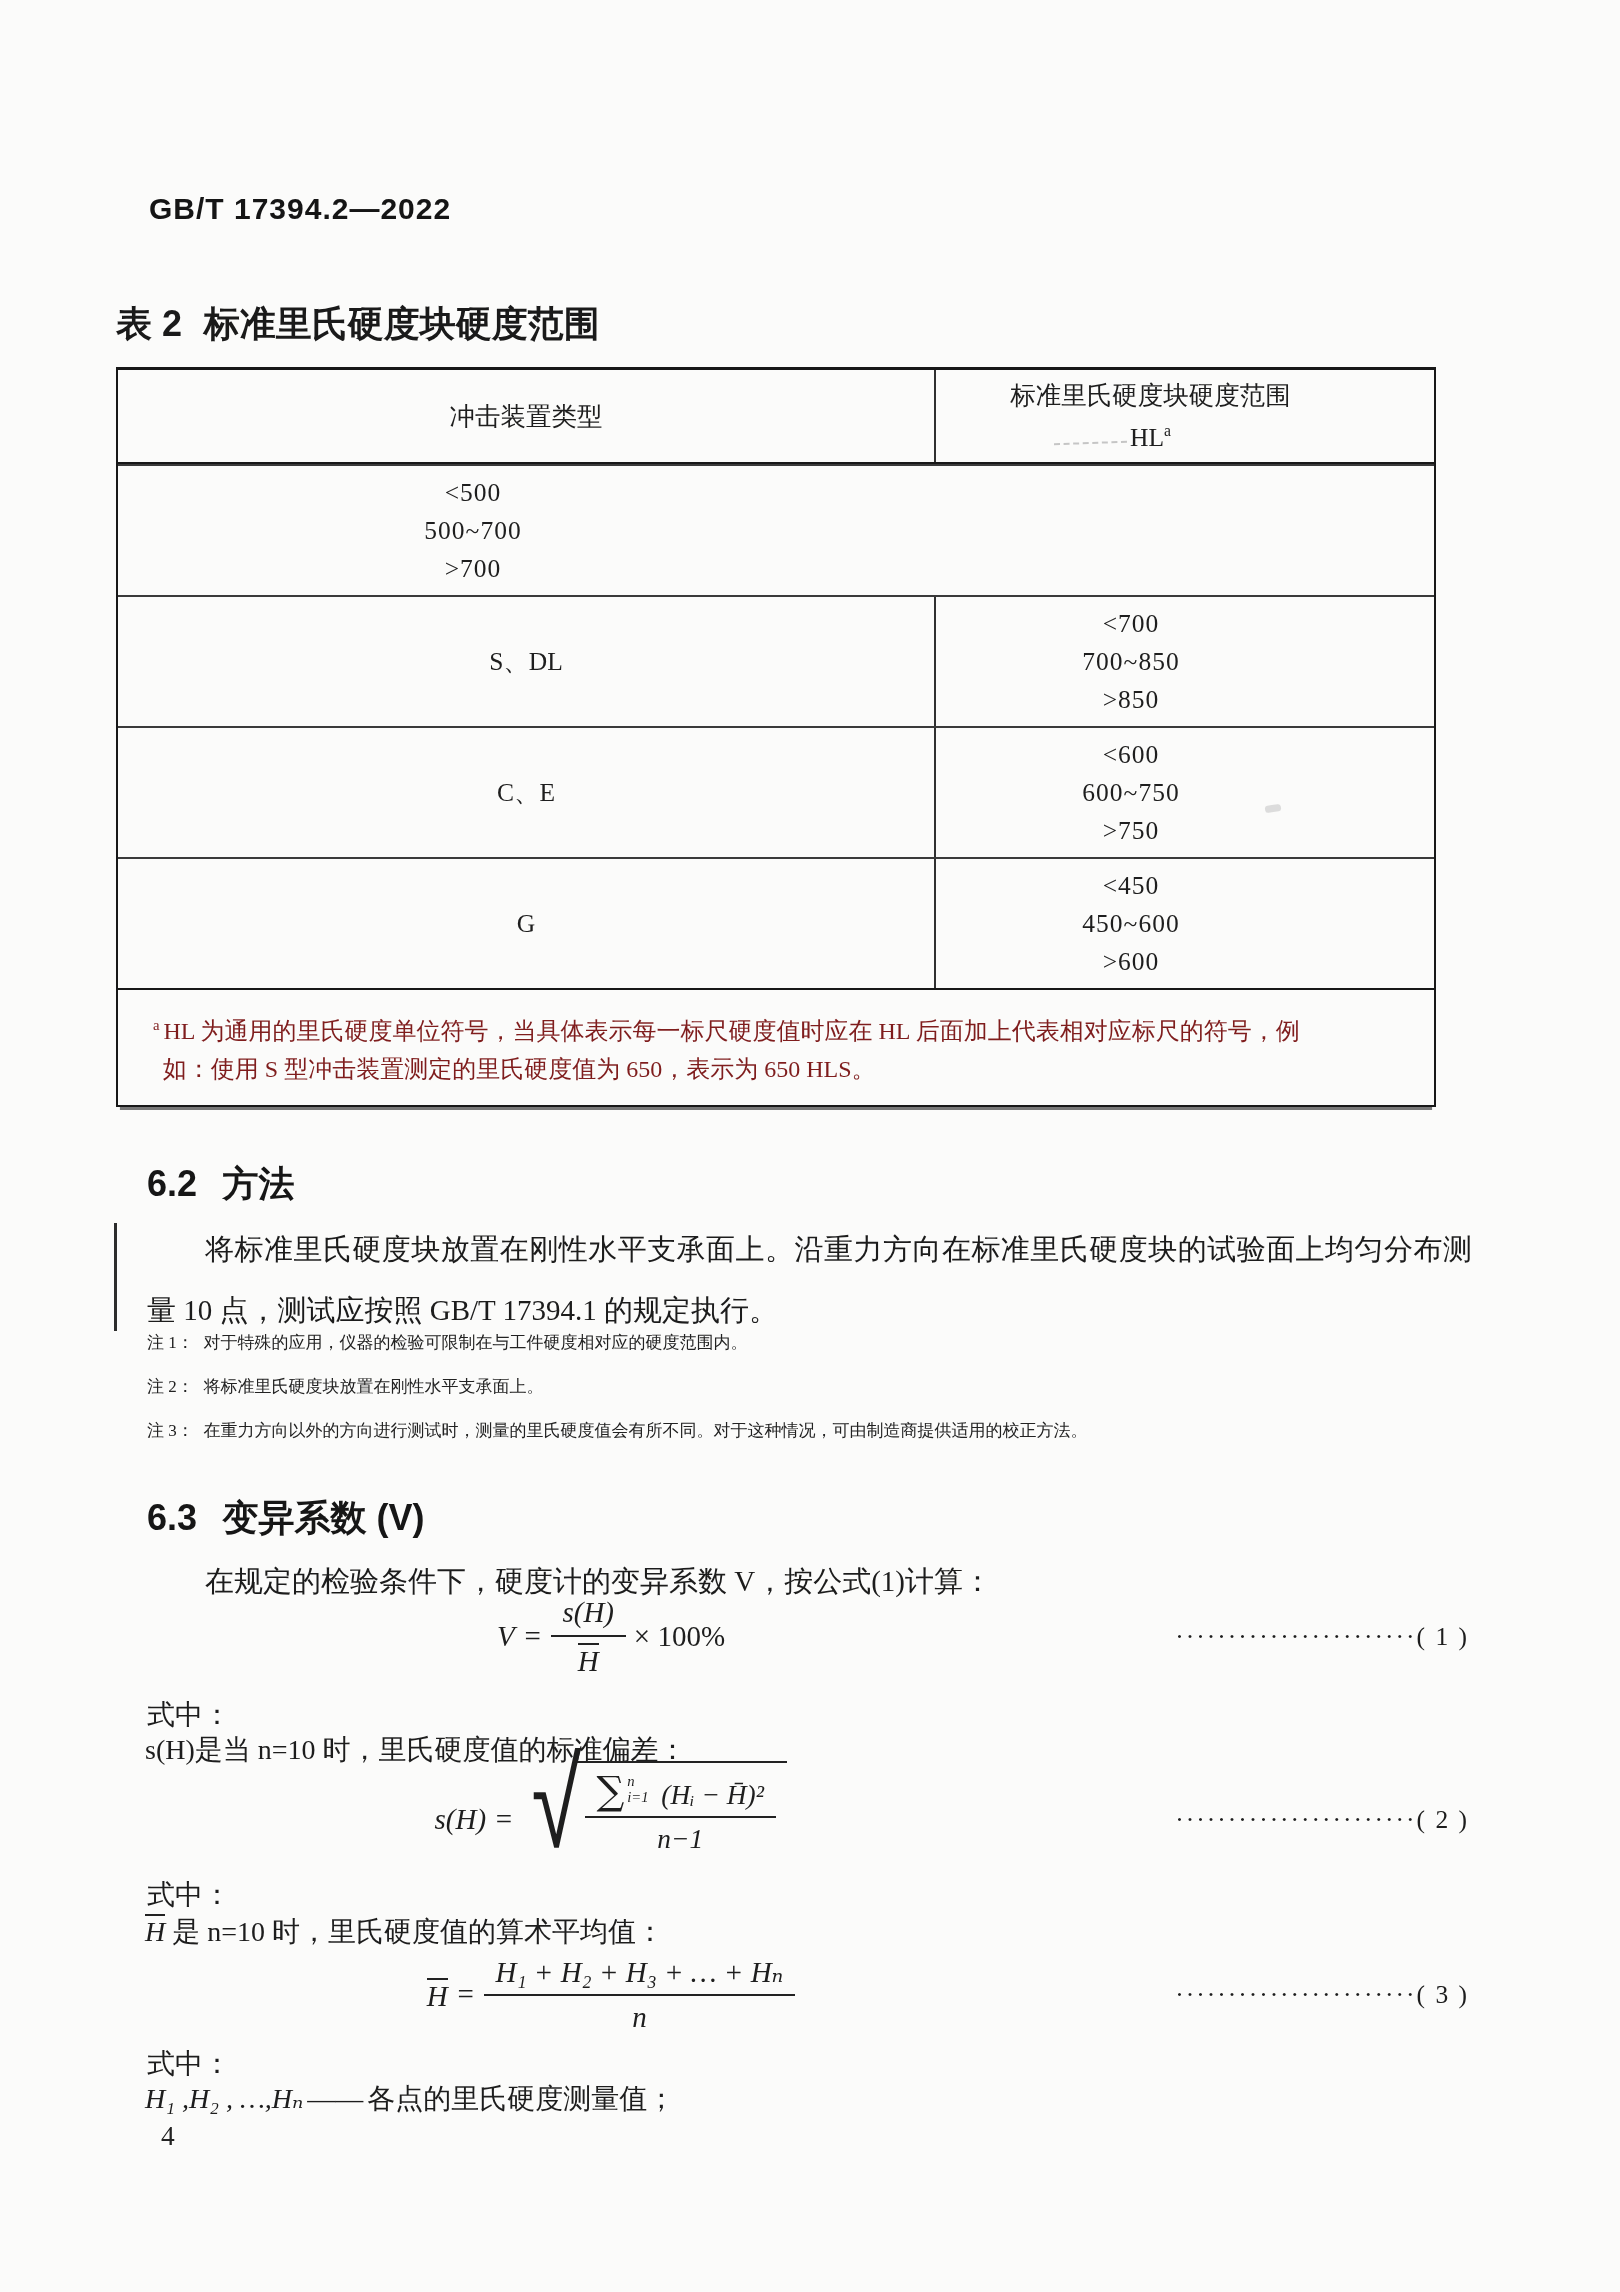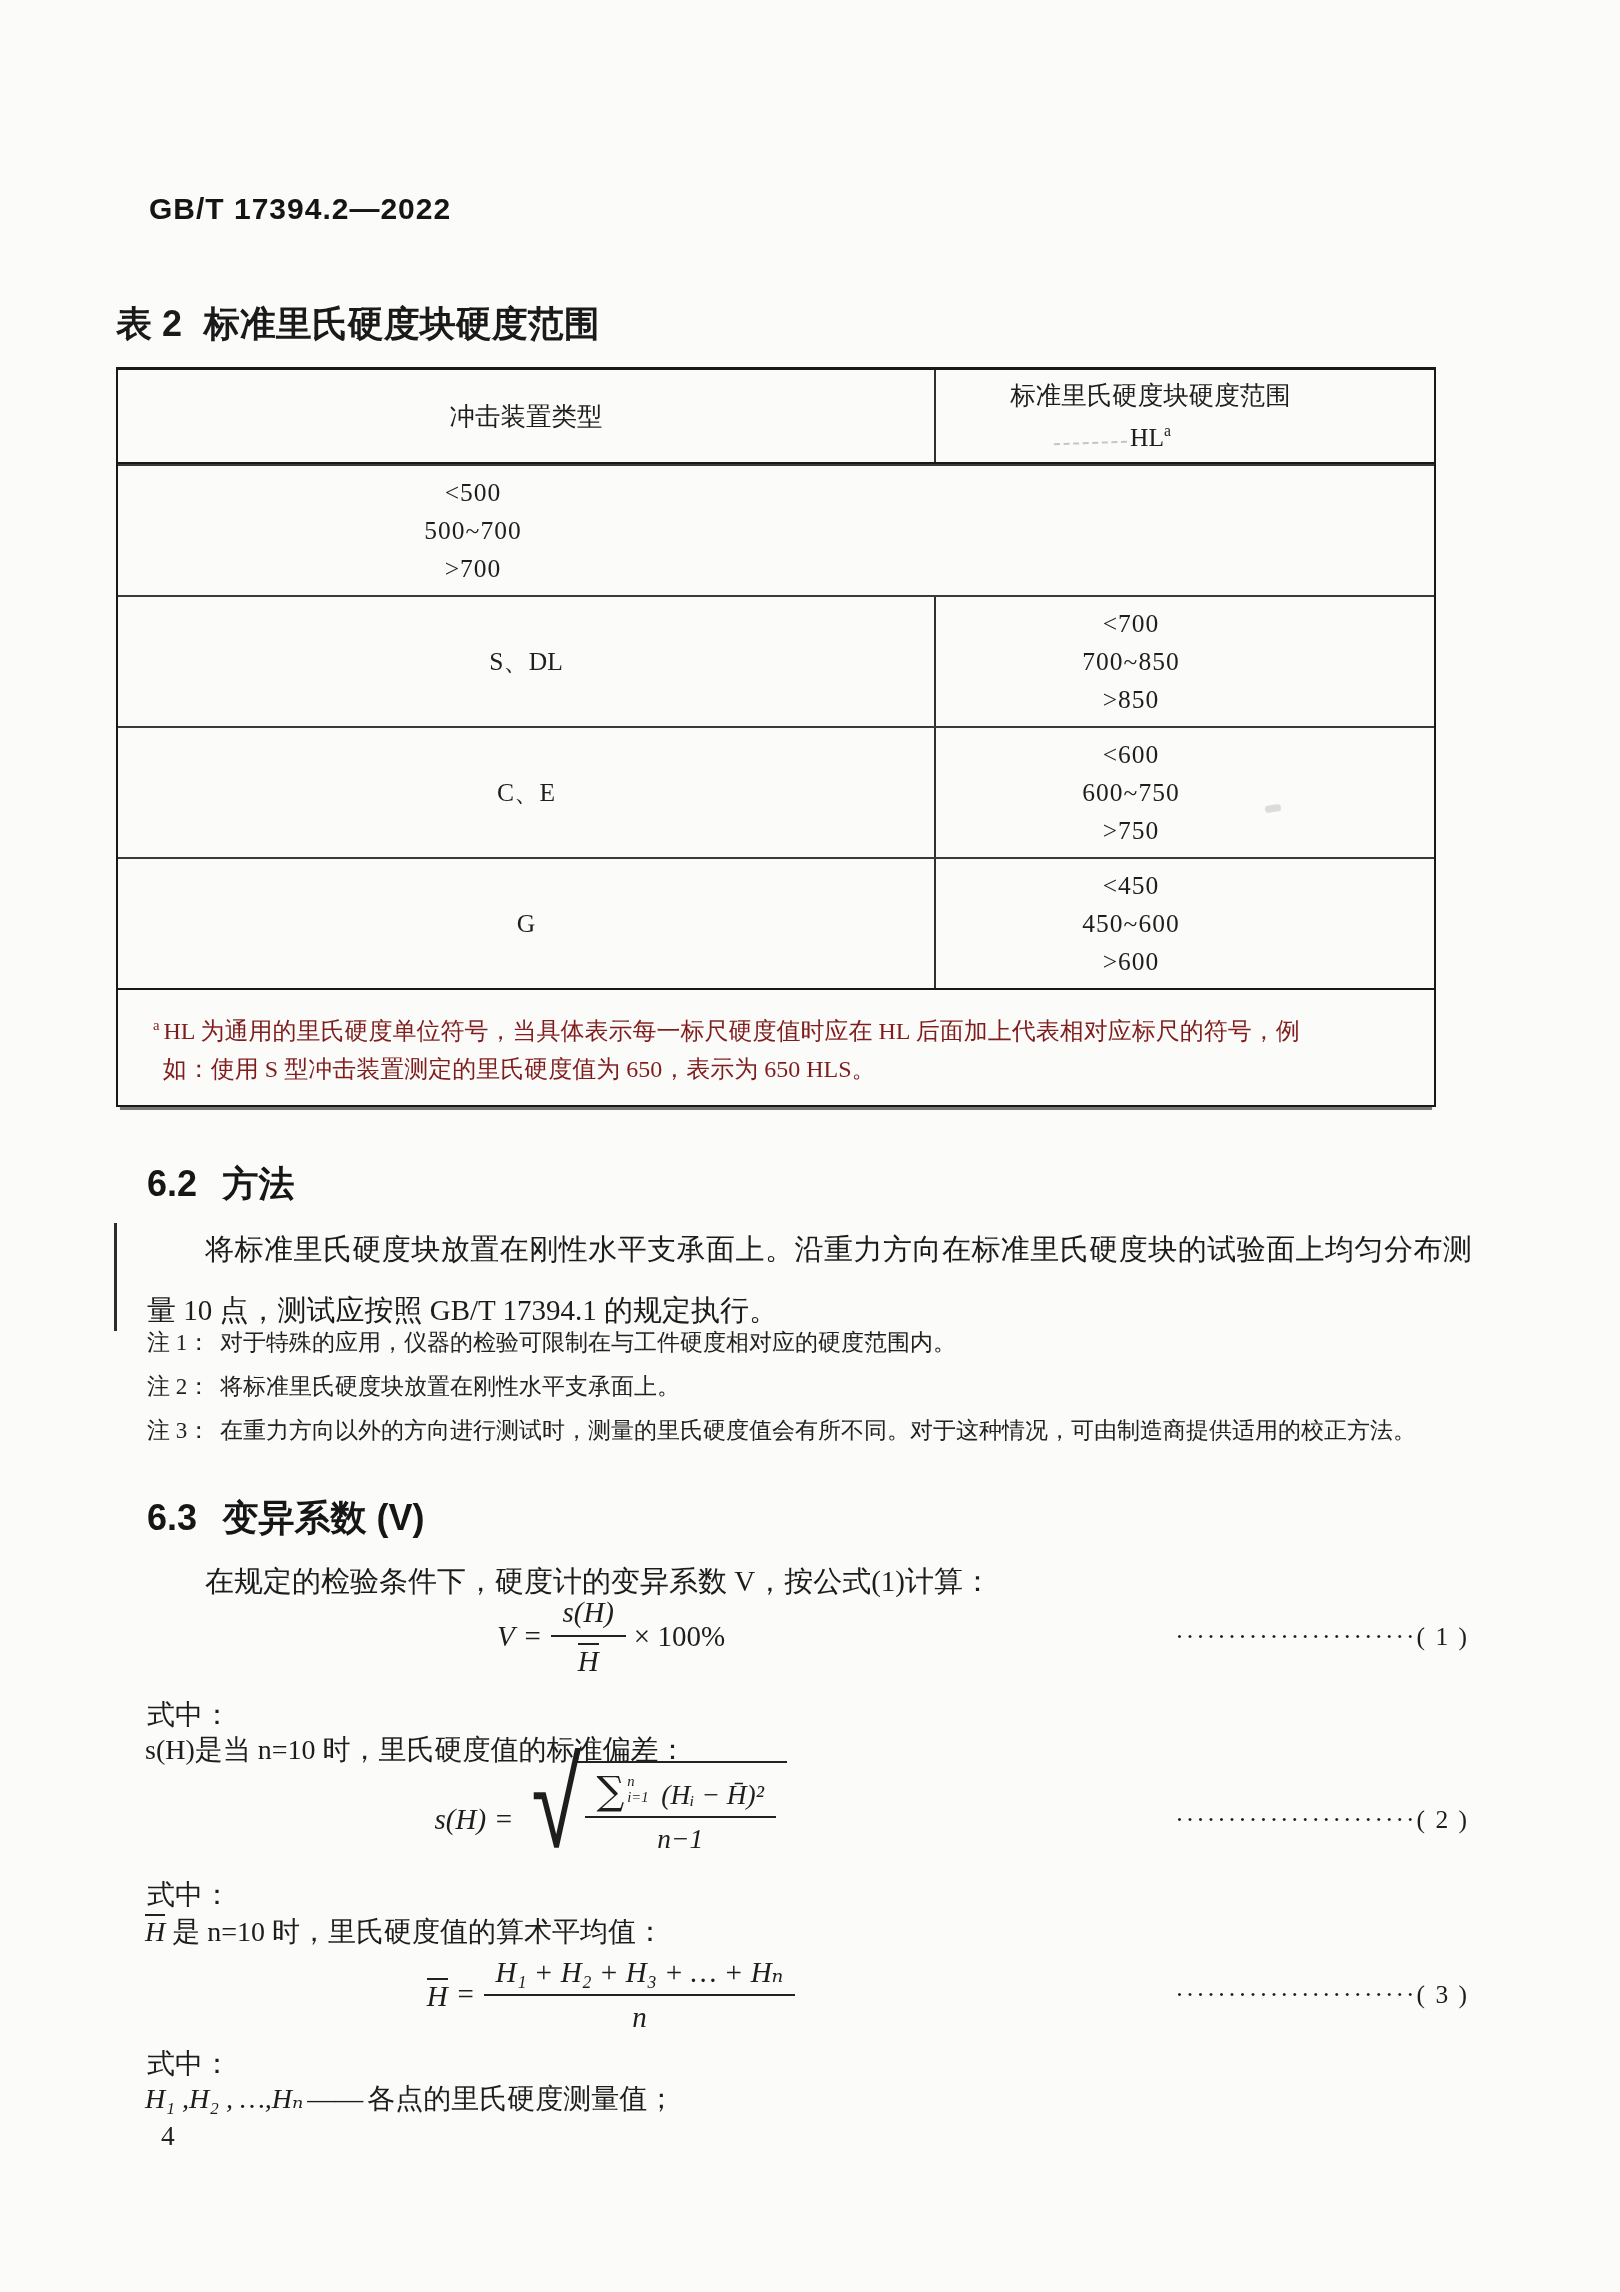--- a/index.html
+++ b/index.html
@@ -70,21 +70,21 @@
   }
   .sec-head .num { margin-right:25.5px; }
   .body-para {
     position:absolute; left:147px; width:1325px;
     font-size:29px; line-height:61px; color:#1c1c1c;
     text-indent:2em; text-align:justify;
   }
   .change-bar {
     position:absolute; left:-33px; top:3.9px; bottom:9.8px; width:2.9px; background:#2c2c2c;
   }
-  .notes { position:absolute; left:147px; width:1376px; font-size:23px; line-height:44px; color:#222; }
+  .notes { position:absolute; left:147px; width:1376px; font-size:17px; line-height:44px; color:#222; }
   .note { display:flex; }
   .note-label { white-space:nowrap; margin-right:9.8px; }
   .note-text { flex:1; text-align:justify; }
 
   
   .eq-row {
     position:absolute; left:116px; width:1353px;
     display:flex; align-items:center;
     font-size:29px;
   }

